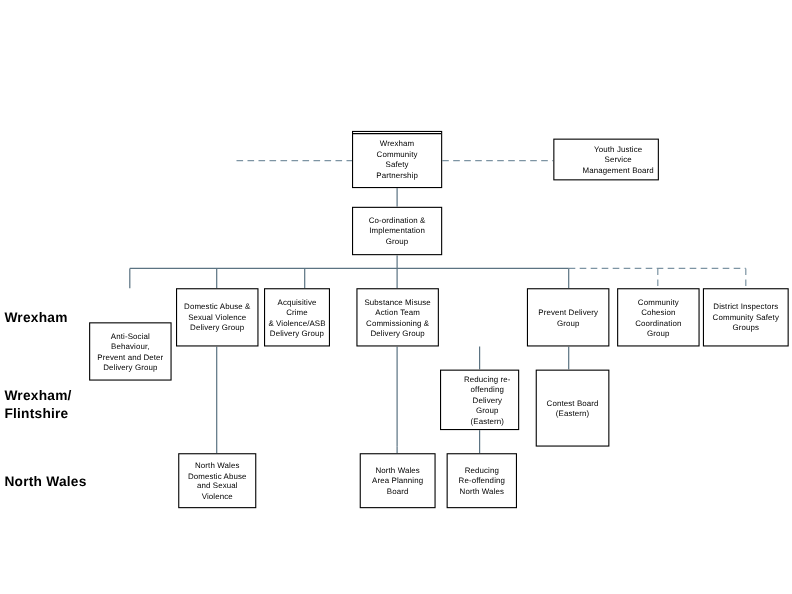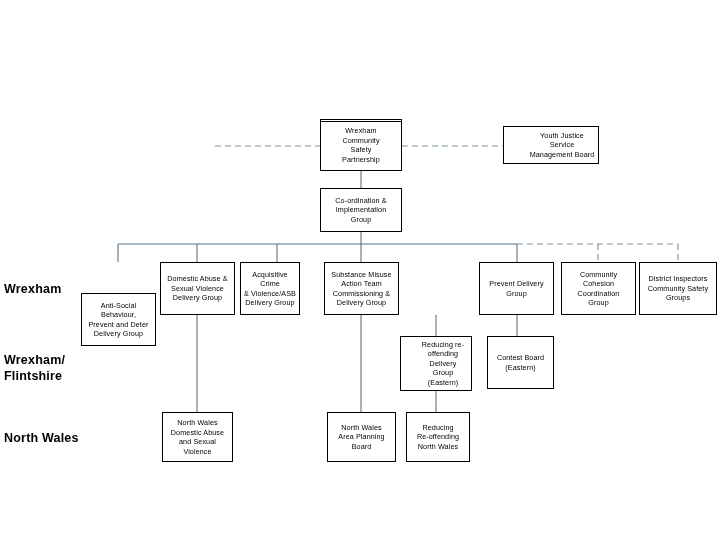--- a/index.html
+++ b/index.html
@@ -153,21 +153,21 @@
       <span class="label">District Inspectors
 Community Safety
 Groups</span>
     </div>
     <div class="node" style="left: 400px; top: 336px; width: 72px; height: 55px; padding-left: 16px;">
       <span class="label">Reducing re-
 offending Delivery
 Group
 (Eastern)</span>
     </div>
-    <div class="node" style="left: 487px; top: 336px; width: 67px; height: 53px;">
+    <div class="node" style="left: 487px; top: 336px; width: 67px; height: 70px;">
       <span class="label">Contest Board
 (Eastern)</span>
     </div>
     <div class="node" style="left: 162px; top: 412px; width: 71px; height: 50px;">
       <span class="label">North Wales
 Domestic Abuse
 and Sexual
 Violence</span>
     </div>
     <div class="node" style="left: 327px; top: 412px; width: 69px; height: 50px;">

